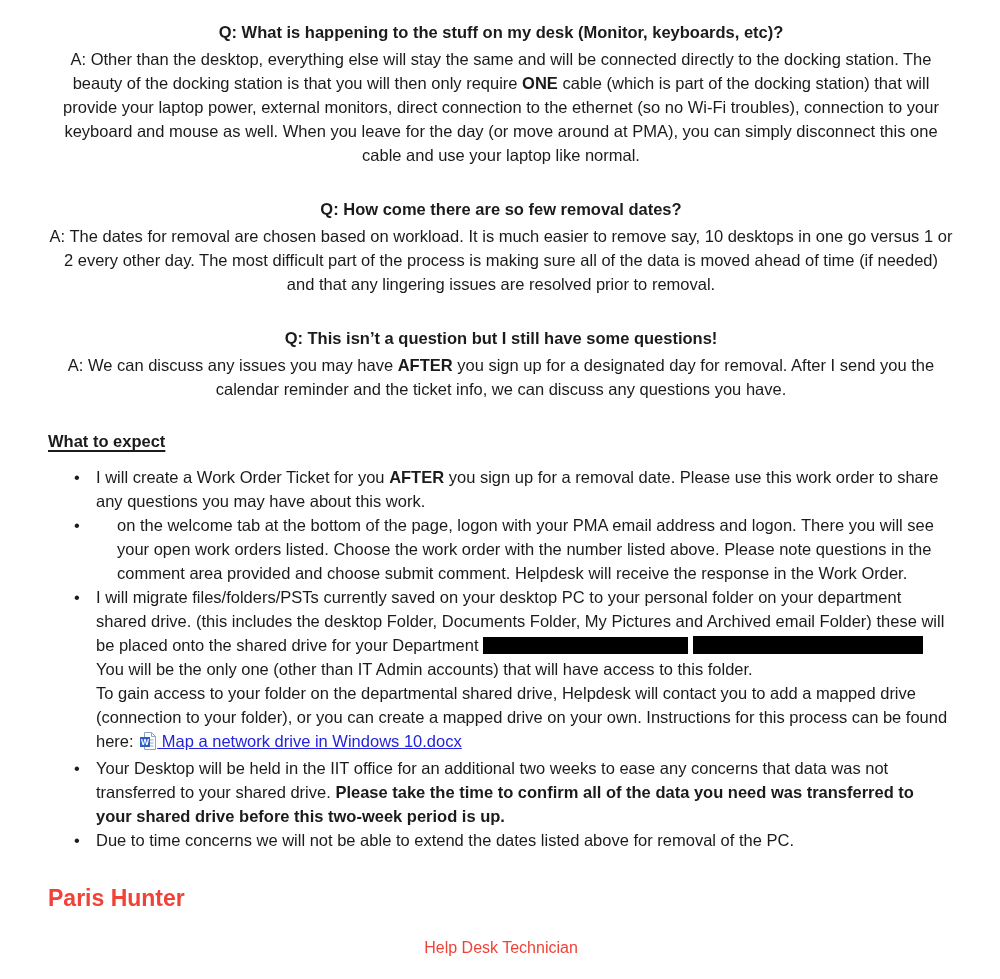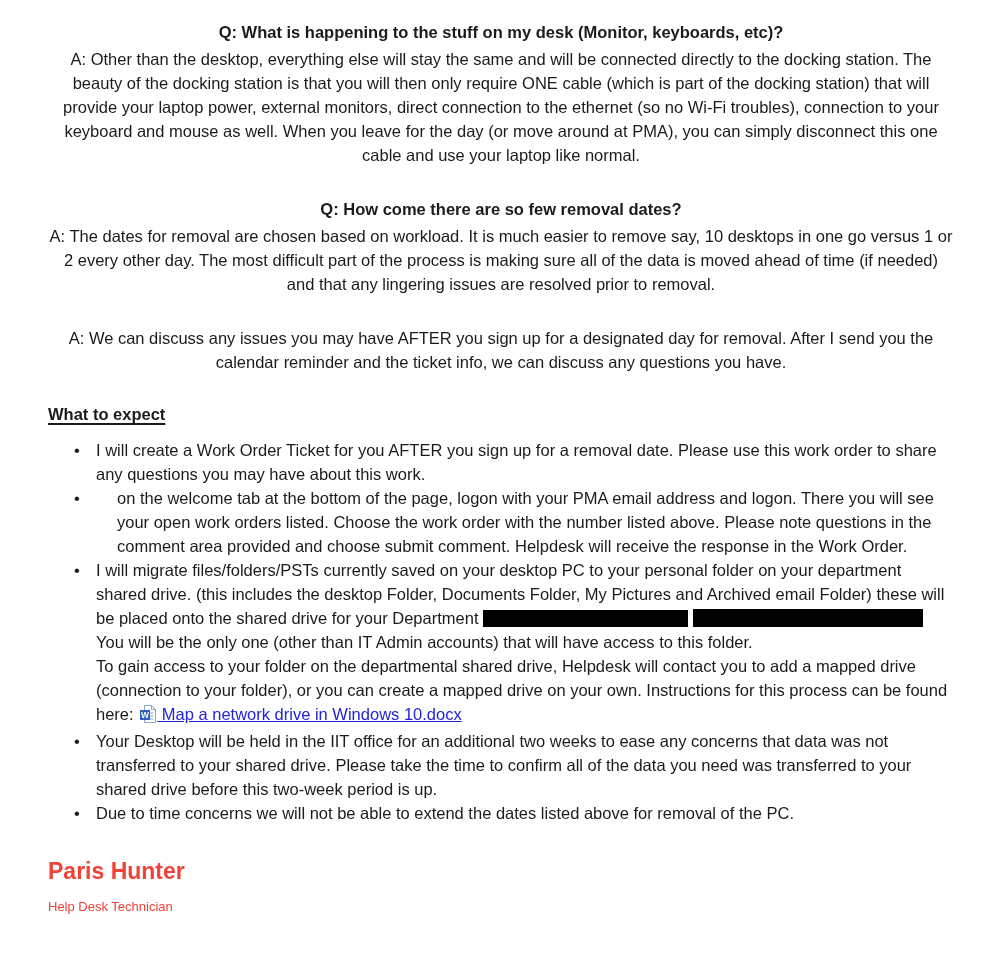--- a/index.html
+++ b/index.html
@@ -19,21 +19,21 @@
   .page { padding: 20px 46px 30px 48px; }
 
   .q {
     margin: 0;
     font-weight: bold;
   }
   .a { margin: 3px 0 0 0; }
   .qa { margin: 0 0 30px 0; text-align: center; }
   .qa:last-child { margin-bottom: 0; }
 
-  .b { font-weight: normal; }
+  .b { font-weight: bold; }
 
   .heading {
     margin: 28px 0 0 0;
     font-weight: bold;
   }
   .hu { text-decoration: underline; text-decoration-thickness: 1.5px; text-underline-offset: 3px; }
 
   ul.blist {
     margin: 12px 0 0 0;
     padding: 0 0 0 26px;
@@ -72,38 +72,40 @@
   }
 
   .sig { margin-top: 34px; }
   .sig-name {
     color: var(--sig, #f04237);
     font-weight: bold;
     font-size: 23px;
   }
   .sig-title {
     color: var(--sig, #f04237);
-    font-size: 13px;
-    margin-top: 12px;
+    font-size: 16px;
+    margin-top: 26px;
+    text-align: center;
   }
 </style>
 </head>
 <body>
 
 <div class="page">
   <div id="qa-sections">
       <div class="qa">
         <p class="q">Q: What is happening to the stuff on my desk (Monitor, keyboards, etc)?</p>
         <p class="a"><span>A: Other than the desktop, everything else will stay the same and will be connected directly to the docking station. The beauty of the docking station is that you will then only require </span><span class="b">ONE</span><span> cable (which is part of the docking station) that will provide your laptop power, external monitors, direct connection to the ethernet (so no Wi-Fi troubles), connection to your keyboard and mouse as well. When you leave for the day (or move around at PMA), you can simply disconnect this one cable and use your laptop like normal.</span></p>
       </div>
       <div class="qa">
         <p class="q">Q: How come there are so few removal dates?</p>
         <p class="a"><span>A: The dates for removal are chosen based on workload. It is much easier to remove say, 10 desktops in one go versus 1 or 2 every other day. The most difficult part of the process is making sure all of the data is moved ahead of time (if needed) and that any lingering issues are resolved prior to removal.</span></p>
       </div>
       <div class="qa">
+        <p class="q">Q: This isn’t a question but I still have some questions!</p>
         <p class="a"><span>A: We can discuss any issues you may have </span><span class="b">AFTER</span><span> you sign up for a designated day for removal. After I send you the calendar reminder and the ticket info, we can discuss any questions you have.</span></p>
       </div>
     </div>
 
   <p class="heading"><span class="hu">What to expect</span></p>
 
   <ul id="bullet-list" class="blist">
       <li>
         <span class="blt">•</span>
         <div class="bp"><span>I will create a Work Order Ticket for you </span><span class="b">AFTER</span><span> you sign up for a removal date. Please use this work order to share any questions you may have about this work.</span></div>

